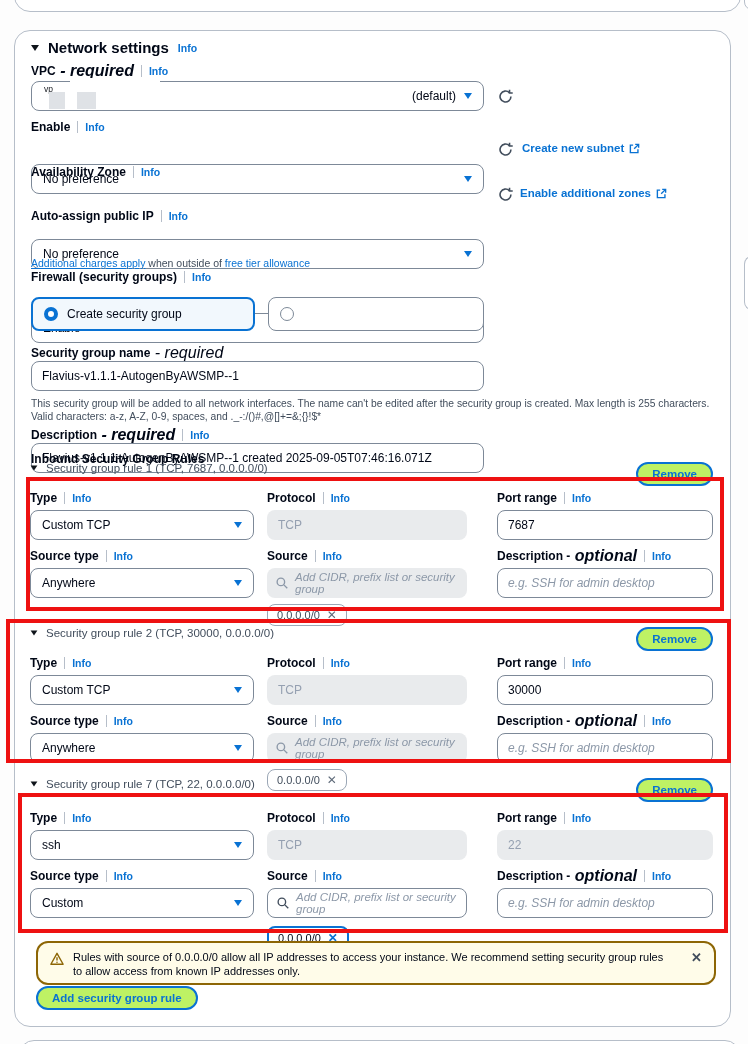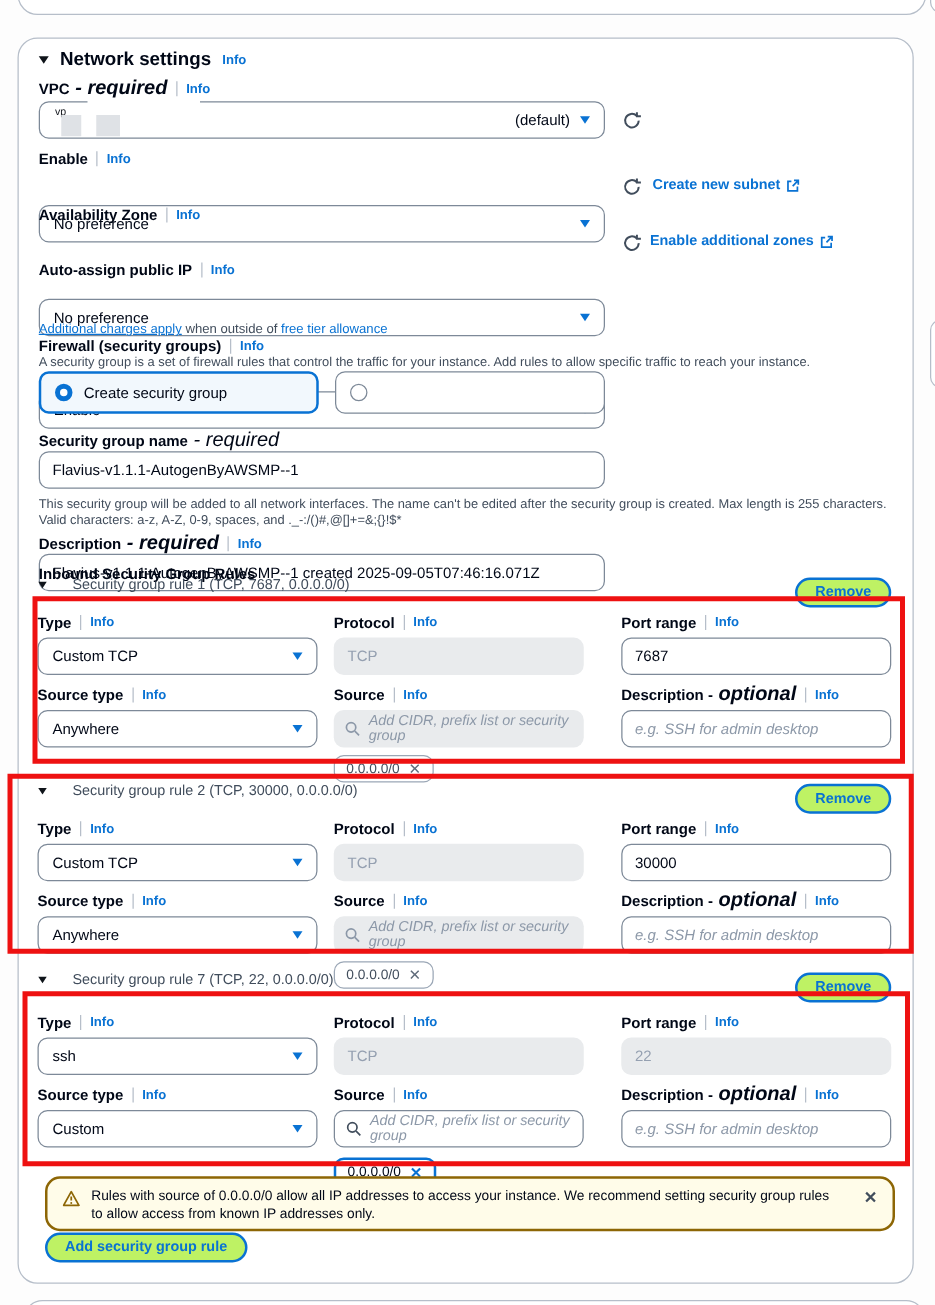--- a/index.html
+++ b/index.html
@@ -44,21 +44,21 @@
   .tile { height:34px; border-radius:8px; display:flex; align-items:center; gap:9px;
     padding:0 11px; font-size:12px; font-weight:400; cursor:pointer; }
   .tile.on { border:2px solid #0972d3; background:#f2f8fd; }
   .tile.off { border:1px solid #7d8998; background:#fff; }
   .radio-on { width:14px; height:14px; border-radius:50%; border:4.5px solid #0972d3; background:#fff; flex:none; }
   .radio-off { width:14px; height:14px; border-radius:50%; border:1.5px solid #7d8998; background:#fff; flex:none; }
 
   
   .rule { position:absolute; left:30px; width:683px; }
   .rule-head { display:flex; align-items:flex-start; justify-content:space-between; height:20px; margin-bottom:6px; }
-  .rh-left { display:flex; align-items:center; gap:20px; font-size:11.5px; color:#414d5c; }
+  .rh-left { display:flex; align-items:center; gap:8px; font-size:11.5px; color:#414d5c; }
   .tri { width:0; height:0; border-left:4.5px solid transparent; border-right:4.5px solid transparent;
     border-top:6px solid #0f141a; flex:none; }
   .row { display:flex; }
   .colA { width:224px; margin-right:13px; }
   .colB { width:200px; margin-right:30px; }
   .colC { width:216px; }
   .frow { margin-top:4px; }
   .lrow2 { margin-top:8px; }
 
   
@@ -175,21 +175,20 @@
   <div class="abs charges" style="left:16px; top:226px;">
     <a class="u">Additional charges apply</a><span> when outside of </span><a>free tier allowance</a>
   </div>
 
   <div class="abs lblrow" style="left:16px; top:236px; top:237px;"></div>
   <div class="abs lblrow" style="left:16px; top:238px;">
     <span class="lbl">Firewall (security groups)</span>
     <span class="sep"></span>
     <a class="info">Info</a>
   </div>
-  <div class="abs help" style="left:16px; top:253px; width:690px;">A security group is a set of firewall rules that control the traffic for your instance. Add rules to allow specific traffic to reach your instance.</div>
   <div class="abs tile on" style="left:16px; top:266px; width:224px;">
     <span class="radio-on"></span>
     <span>Create security group</span>
   </div>
   <div class="abs tile off" style="left:253px; top:266px; width:216px;">
     <span class="radio-off"></span>
   </div>
 
   <div class="abs lblrow" style="left:16px; top:314px;">
     <span class="lbl">Security group name</span>&nbsp;<span class="req" style="font-weight:400;">- required</span>

